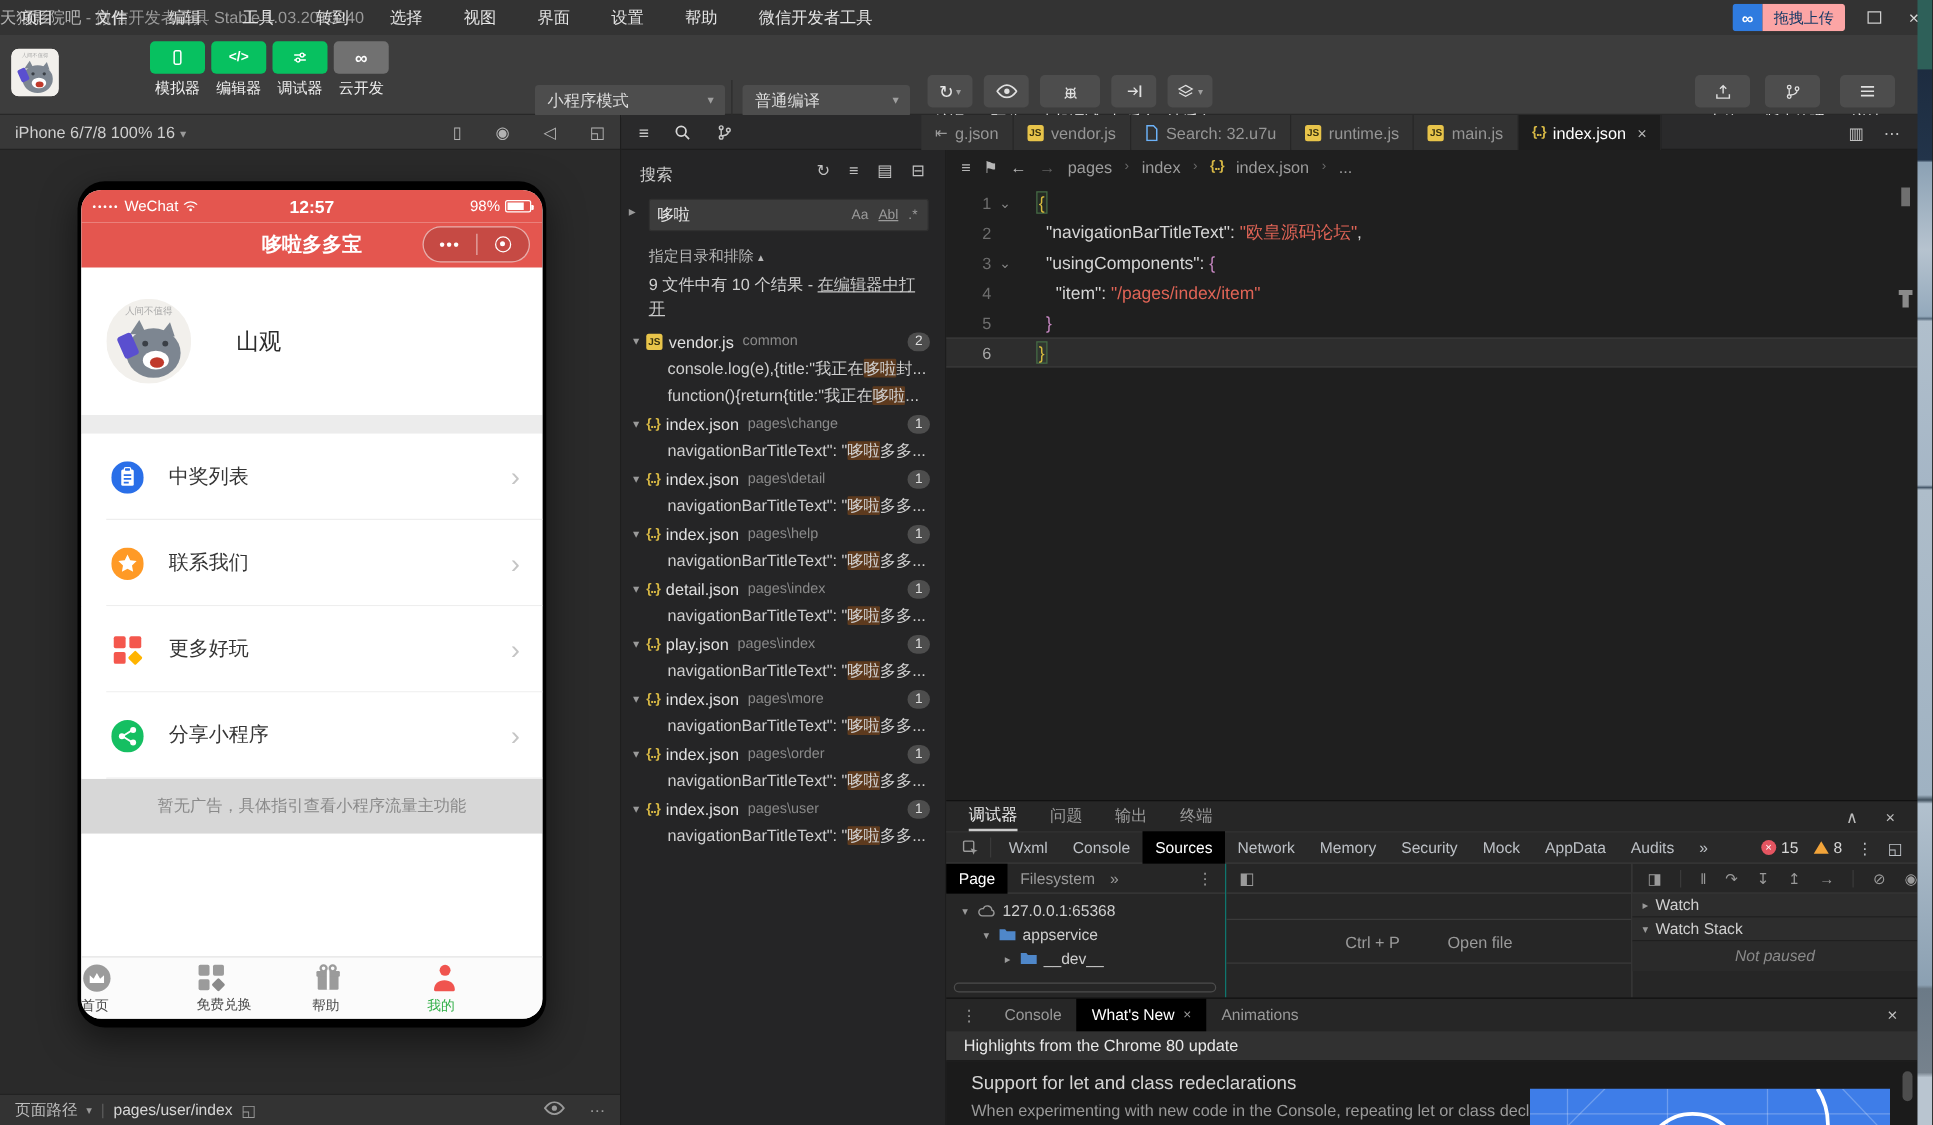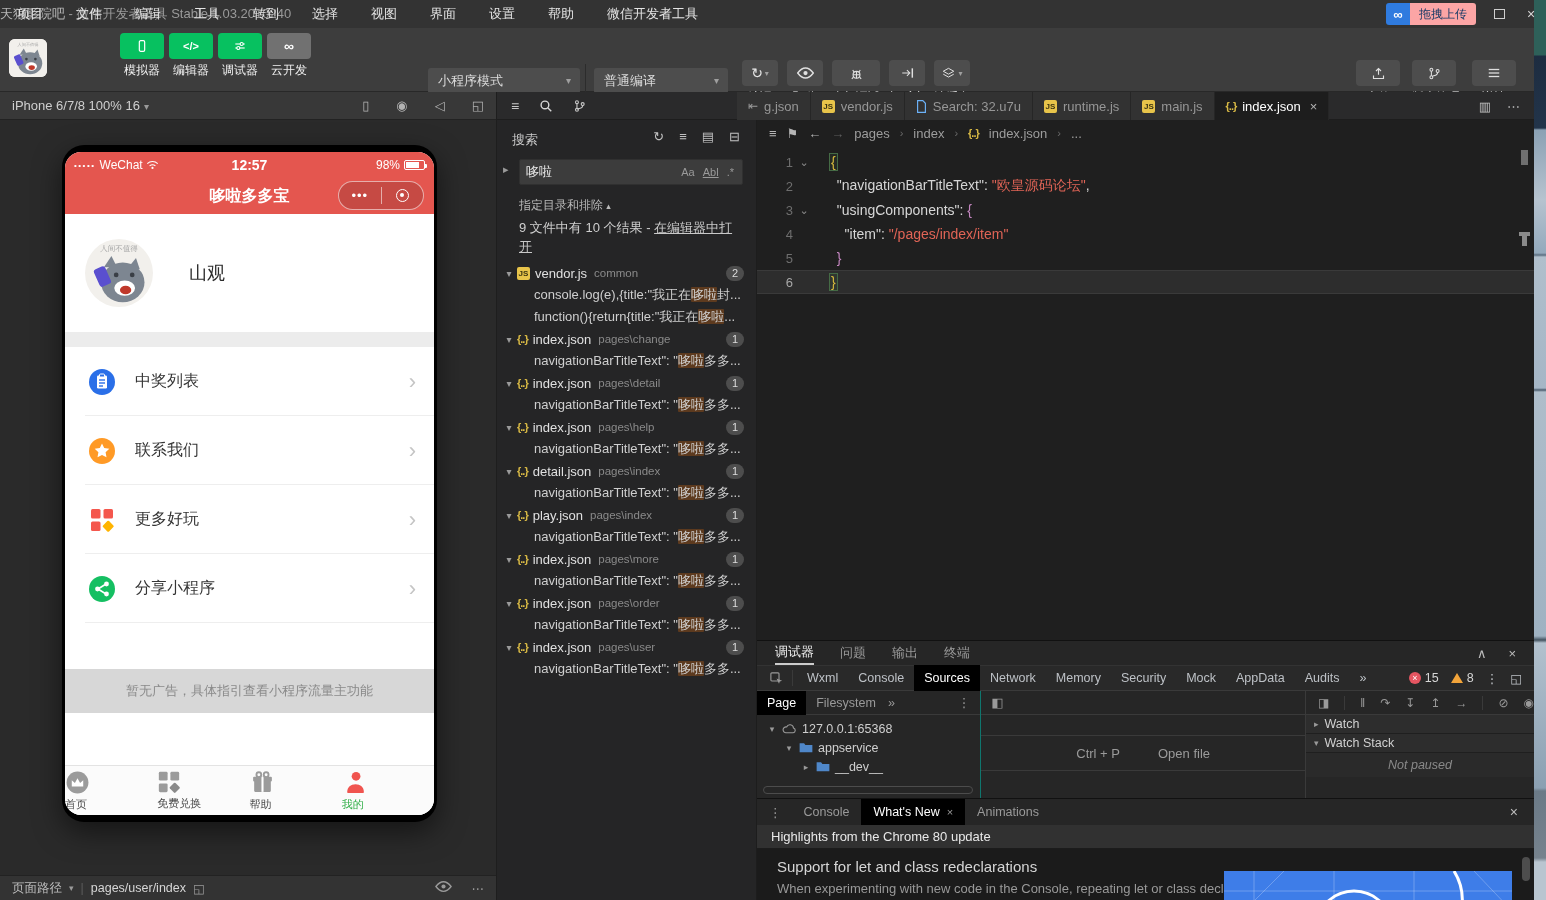--- a/index.html
+++ b/index.html
@@ -70,21 +70,21 @@
   .capsule .ring i::after{content:'';position:absolute;left:3px;top:3px;width:4px;height:4px;background:#fff;border-radius:50%;}
   .p-profile{height:118px;background:#fff;display:flex;align-items:center;padding:0 20px;}
   .avatar{width:68px;height:68px;border-radius:50%;overflow:hidden;flex:none;}
   .p-name{margin-left:36px;font-size:18px;color:#2b2b2b;}
   .p-band{height:15px;background:#ececec;}
   .p-row{height:69px;background:#fff;display:flex;align-items:center;padding:0 18px 0 24px;position:relative;}
   .p-row::after{content:'';position:absolute;left:20px;right:0;bottom:0;height:1px;background:#eee;}
   .p-row .micon{width:26px;height:26px;flex:none;}
   .p-row .mlabel{margin-left:20px;font-size:16px;color:#353535;}
   .p-row .chev{margin-left:auto;color:#c5c5c5;font-size:22px;line-height:20px;}
-  .p-ad{height:44px;background:#d7d7d7;display:flex;align-items:center;justify-content:center;font-size:13px;color:#8a8a8a;margin-top:46px;}
+  .p-ad{height:44px;background:#d7d7d7;display:flex;align-items:center;justify-content:center;font-size:13px;color:#8a8a8a;}
   .p-space{flex:1;background:#fff;}
   .p-tabbar{height:50px;background:#fbfbfb;border-top:1px solid #e3e3e3;display:flex;}
   .p-tab{flex:1;display:flex;flex-direction:column;align-items:flex-start;justify-content:center;gap:2px;}
   .p-tab .tlabel{font-size:11px;color:#4a4a4a;}
   .p-tab.active .tlabel{color:#2fae45;}
 
   
   .topstrip{position:absolute;left:497px;top:92px;width:1037px;height:28px;background:#2a2a2b;border-bottom:1px solid #1d1d1d;}
   .stripicons{position:absolute;left:14px;top:0;height:28px;display:flex;align-items:center;gap:20px;color:#c6c6c6;font-size:14px;}
   .tabs{position:absolute;left:240px;top:0;height:28px;display:flex;}

